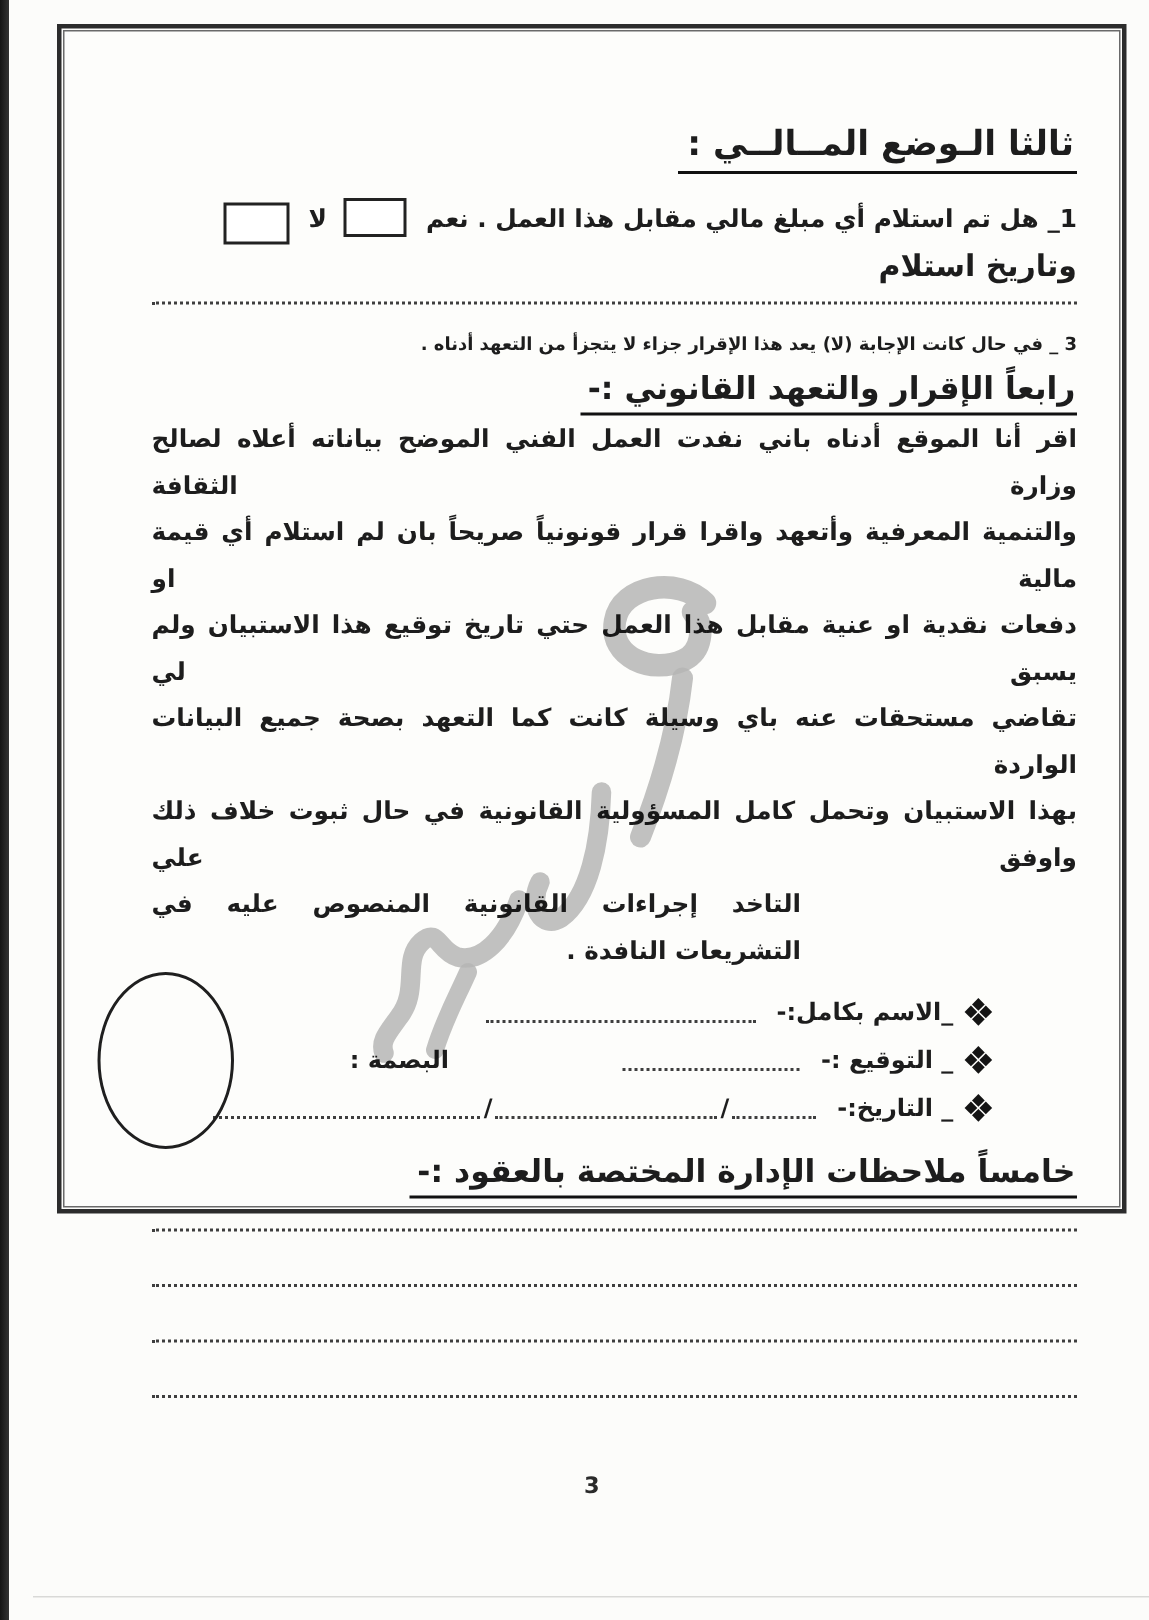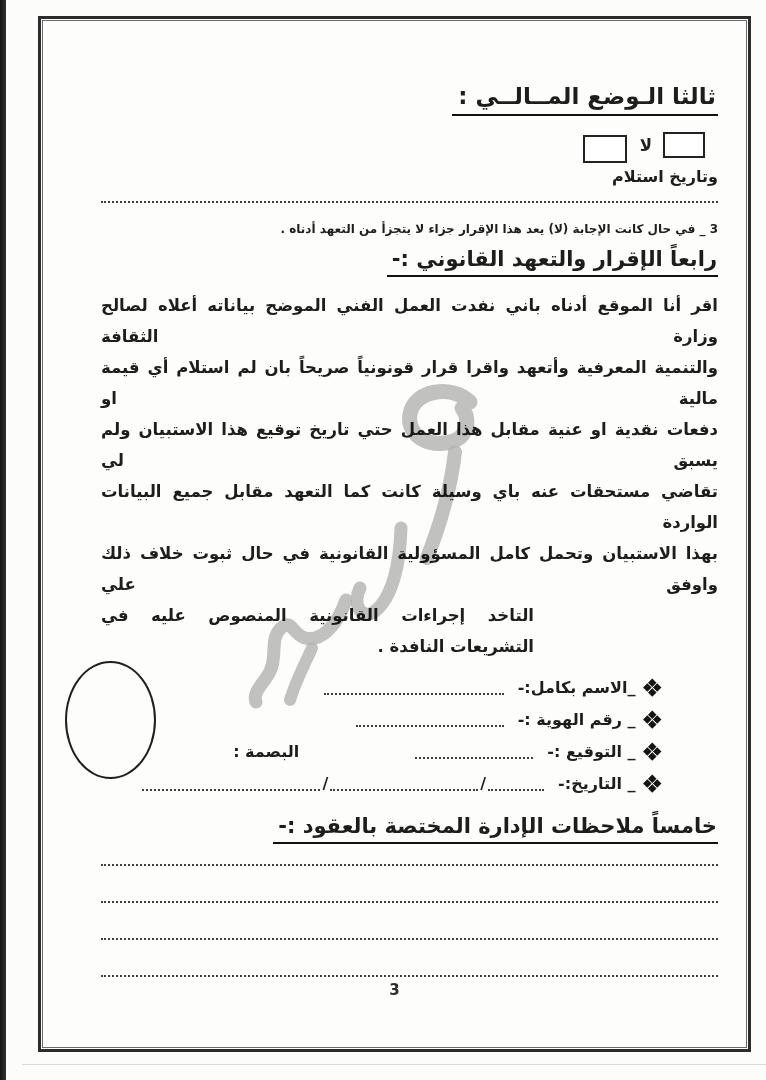--- a/index.html
+++ b/index.html
@@ -6,46 +6,46 @@
   .page {
     position:relative; width:766px; height:1080px;
     background:#fcfcfa; overflow:hidden;
     font-family:"DejaVu Sans", sans-serif;
     direction:rtl; color:#1d1d1d;
   }
   .scan-strip { position:absolute; left:0; top:0; width:6px; height:1080px;
     background:linear-gradient(to right,#141414,#333); }
   .bottom-artifact { position:absolute; left:22px; right:0; top:1064px; height:1px; background:#d9d9d7; }
 
-  .frame { position:absolute; left:38px; top:16px; width:713px; height:1036px;
+  .frame { position:absolute; left:38px; top:16px; width:713px; height:793px;
     border:3px solid #2c2c2c; box-sizing:border-box; background:#fdfdfb; }
   .frame-inner { position:absolute; inset:1px; border:1px solid #6a6a6a; }
   .content { position:absolute; inset:0; padding:62px 28px 0 58px; box-sizing:border-box; }
 
   .title3 { margin:0; font-size:23px; font-weight:900; letter-spacing:-.5px; }
   .title3 span { display:inline-block; border-bottom:2.5px solid #111; padding:0 2px 5px 6px; }
 
   .q1row { display:flex; align-items:center; margin-top:15px; font-size:16.5px; font-weight:700; }
   .chk { display:inline-block; width:38px; height:22px; border:2px solid #222; background:#fff; margin-right:13px; }
   .chk.lower { transform:translateY(4px); width:40px; height:24px; }
   .nolab { margin-right:11px; font-weight:700; }
 
   .q2 { margin:10px 0 0 0; font-size:16px; font-weight:700; line-height:36px;
         text-align:justify; text-align-last:justify; }
-  .q2b { margin:0; font-size:16px; font-weight:700; line-height:36px; }
+  .q2b { margin:0; font-size:20px; font-weight:700; line-height:36px; }
 
   .dotline { height:4px; border-bottom:2.6px dotted #3e3e3e; }
   .ansline { margin-top:2px; }
 
   .q3 { margin:19px 0 0 0; font-size:12px; font-weight:700; }
 
   .h2 { margin:11px 0 0 0; font-size:21px; font-weight:900; letter-spacing:-.3px; }
   .h2 span { display:inline-block; border-bottom:2.5px solid #111; padding:0 1px 4px 5px;text-align:right; }
 
-  .para { margin-top:13px; font-size:16.5px; font-weight:700; }
+  .para { font-size:16.5px; font-weight:700; }
   .jline { line-height:31px; text-align:justify; text-align-last:justify; }
   .jline.short { text-align-last:right; padding-right:184px; }
 
   .fields { position:relative; margin-top:9px; padding-right:60px;text-align:right; }
   .frow { display:flex; align-items:center; height:32px; font-size:16px; font-weight:700; }
   .bl { display:inline-grid; grid-template-columns:5.5px 5.5px; grid-template-rows:5.5px 5.5px;
         gap:1.5px; transform:rotate(45deg); margin-left:10px; flex:none; }
   .bl i { background:#141414; display:block; }
   .flabel { margin-left:14px; white-space:nowrap; }
   .dotfill { display:inline-block; height:13px; border-bottom:2.6px dotted #3e3e3e; }
@@ -73,68 +73,59 @@
   <div class="frame">
     <div class="frame-inner">
 
       <div class="content">
 
         <h1 class="title3">
           <span>ثالثا الـوضع المــالــي :</span>
         </h1>
 
         <div class="q1row">
+          <span>1_ هل تم استلام أي مبلغ مالي مقابل هذا العمل  . نعم</span>
           <span class="chk"></span>
           <span class="nolab">لا</span>
           <span class="chk lower"></span>
         </div>
 
         <p class="q2b">وتاريخ استلام</p>
 
         <div class="dotline ansline"></div>
 
         <p class="q3">3 _ في حال كانت الإجابة (لا) يعد هذا الإقرار جزاء لا يتجزأ من التعهد أدناه .</p>
 
         <h2 class="h2">
           <span>رابعاً الإقرار والتعهد القانوني :-</span>
         </h2>
 
         <div class="para">
           <div class="jline">اقر أنا الموقع أدناه باني  نفدت العمل الفني الموضح بياناته أعلاه لصالح وزارة الثقافة</div>
           <div class="jline">والتنمية المعرفية وأتعهد واقرا قرار قونونياً صريحاً بان لم استلام أي قيمة مالية او</div>
           <div class="jline">دفعات نقدية او عنية مقابل هذا العمل حتي تاريخ توقيع هذا الاستبيان ولم يسبق لي</div>
-          <div class="jline">تقاضي مستحقات عنه باي وسيلة كانت كما التعهد مقابل جميع البيانات الواردة</div>
+          <div class="jline">تقاضي مستحقات عنه باي وسيلة كانت كما التعهد بصحة جميع البيانات الواردة</div>
           <div class="jline">بهذا الاستبيان وتحمل كامل المسؤولية  القانونية في حال ثبوت خلاف ذلك واوفق علي</div>
           <div class="jline short">التاخد إجراءات القانونية المنصوص عليه في التشريعات النافدة .</div>
         </div>
 
         <div class="fields">
           <div class="oval"></div>
 
           <div class="frow">
             <span class="bl">
                 <i></i>
                 <i></i>
                 <i></i>
                 <i></i>
               </span>
             <span class="flabel">_الاسم بكامل:-</span>
             <span class="dotfill" style="width:180px"></span>
           </div>
 
-          <div class="frow">
-            <span class="bl">
-                <i></i>
-                <i></i>
-                <i></i>
-                <i></i>
-              </span>
-            <span class="flabel">_ رقم الهوية :-</span>
-            <span class="dotfill" style="width:148px"></span>
-          </div>
 
           <div class="frow">
             <span class="bl">
                 <i></i>
                 <i></i>
                 <i></i>
                 <i></i>
               </span>
             <span class="flabel">_ التوقيع :-</span>
             <span class="dotfill" style="width:118px"></span>

